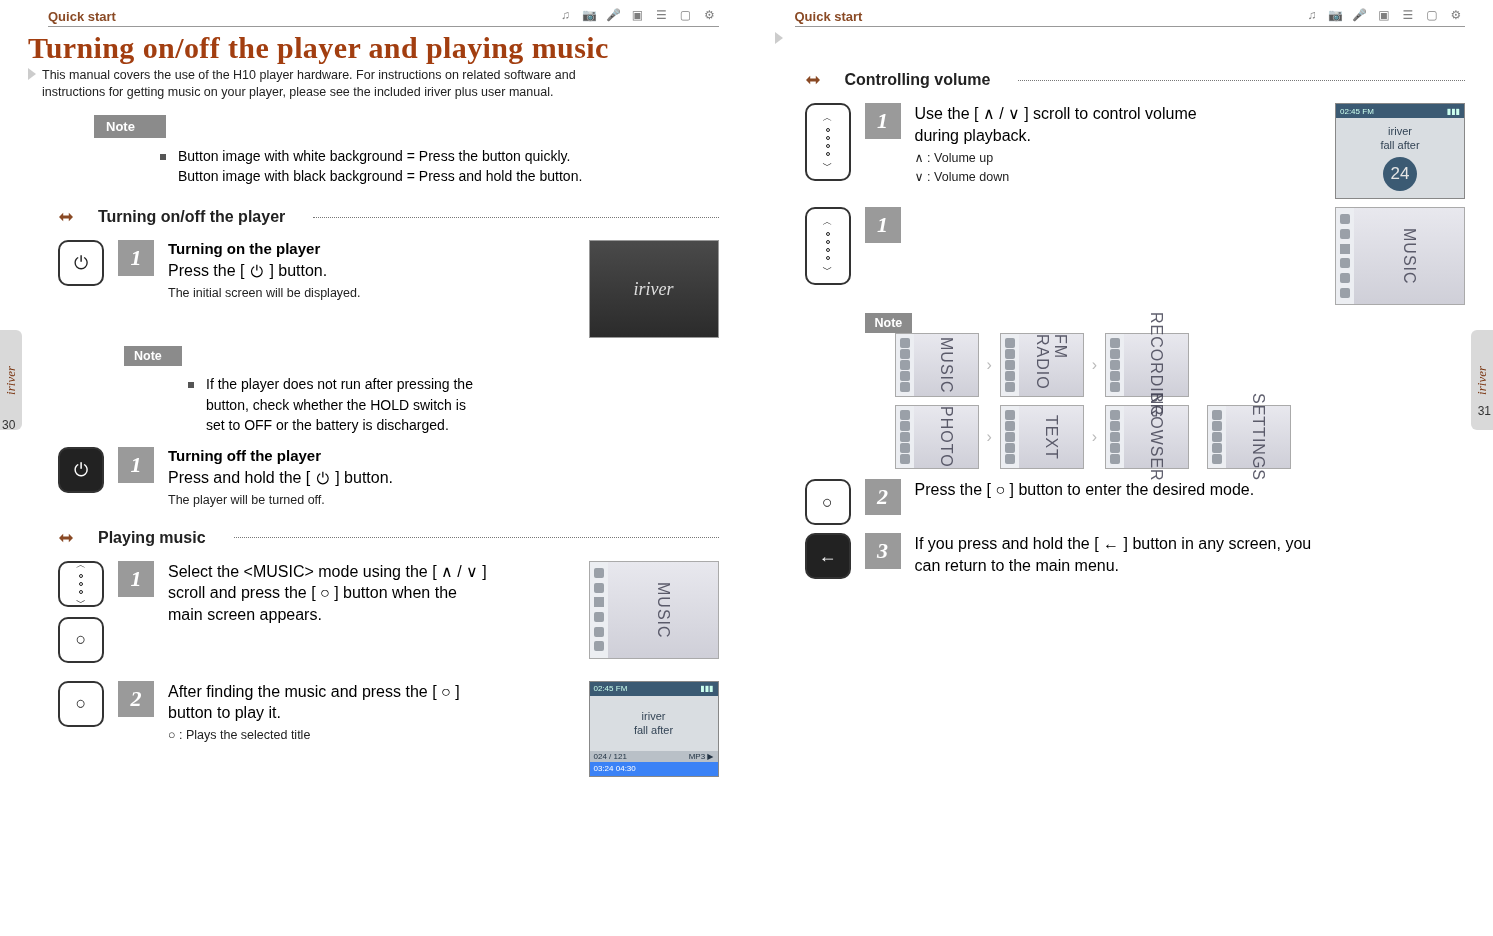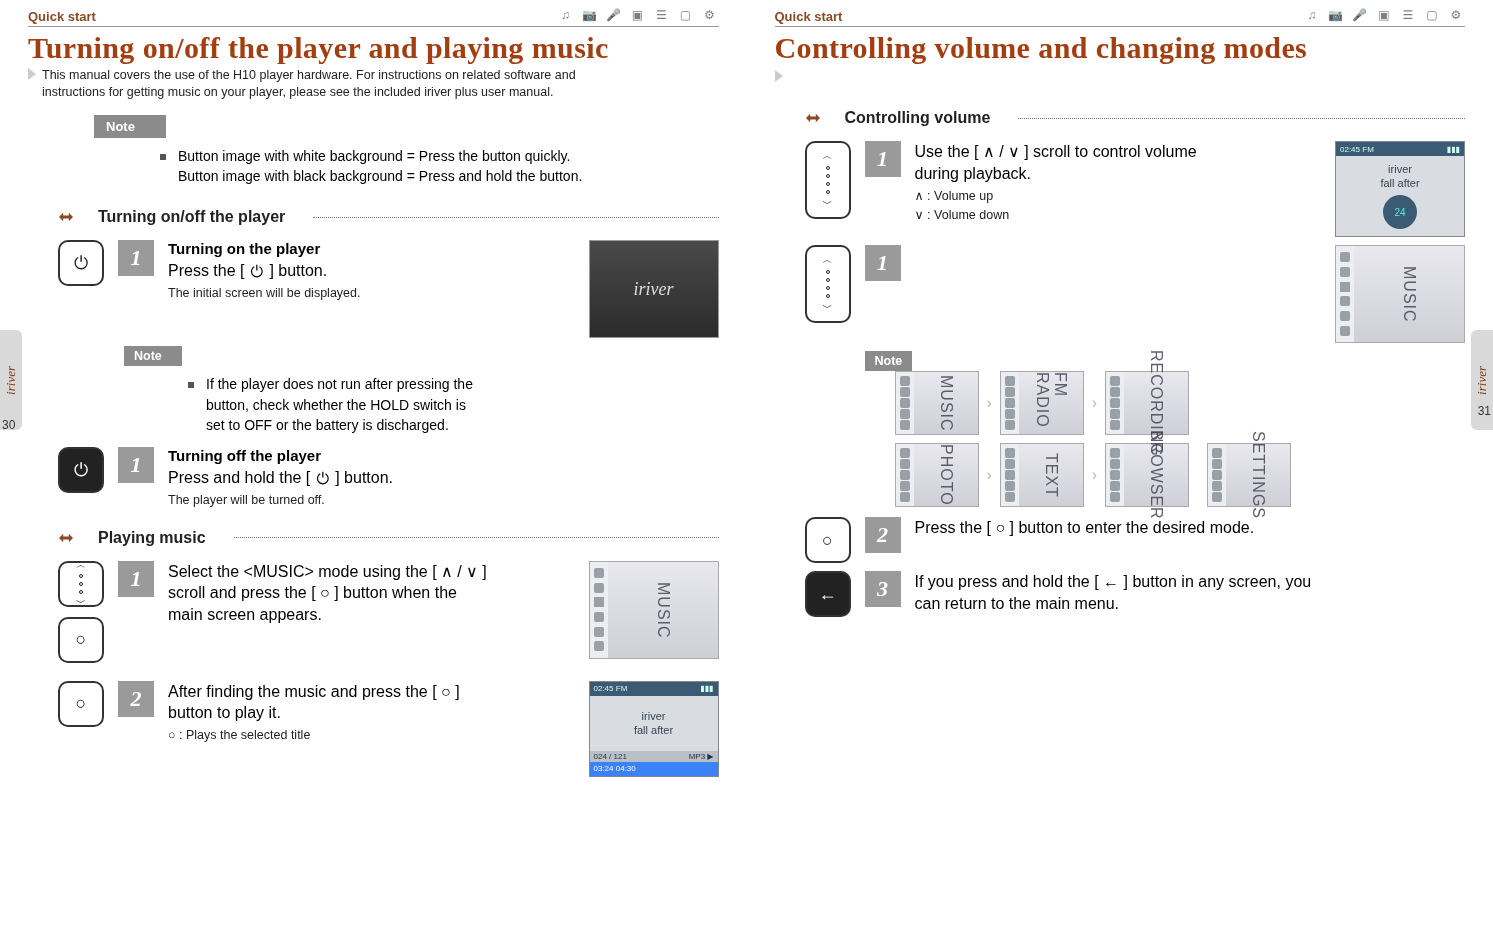--- a/index.html
+++ b/index.html
@@ -8,21 +8,21 @@
     background: #fff;
     color: #000;
     width: 1493px;
     height: 936px;
     overflow: hidden;
     position: relative;
   }
   .spread { display: flex; width: 100%; height: 100%; }
   .page { flex: 1; padding: 0 28px 20px 28px; position: relative; }
   .page + .page { border-left: 0; }
-  .qs-header { display:flex; justify-content:space-between; align-items:flex-end; border-bottom:1px solid #999; padding:6px 0 2px; margin-bottom:2px; }
+  .qs-header { display:flex; justify-content:space-between; align-items:flex-end; border-bottom:1px solid #999; padding:6px 0 2px; margin-bottom:2px;margin-left:20px; }
   .qs-header .qs { color:#8a4a25; font-weight:600; font-size:13px; }
   .header-icons { display:flex; gap:6px; opacity:.75; }
   .header-icons .mini { width:18px; height:18px; display:flex; align-items:center; justify-content:center; font-size:12px; color:#555; }
   .page-title { color:#a23e10; font-weight:700; font-size:30px; letter-spacing:.4px; margin:4px 0 2px 0; font-family: Georgia, 'Times New Roman', serif; }
   .subtitle { font-size:12.5px; color:#222; margin:0 0 14px 30px; line-height:1.35; max-width:580px; }
   .chev { display:inline-block; width:0;height:0; border-top:6px solid transparent;border-bottom:6px solid transparent;border-left:8px solid #ccc; margin-right:6px; transform:translateY(1px);}
   .note-bar { background:#8b8b8b; color:#fff; font-weight:700; padding:4px 12px; width:72px; font-size:13px; }
   .indented { margin-left: 66px; }
   .bullet-list { list-style:none; margin:8px 0 12px; }
   .bullet-list li { position:relative; padding-left:18px; font-size:14px; line-height:1.45; }
@@ -258,21 +258,20 @@
         <span class="mini">♫</span>
         <span class="mini">📷</span>
         <span class="mini">🎤</span>
         <span class="mini">▣</span>
         <span class="mini">☰</span>
         <span class="mini">▢</span>
         <span class="mini">⚙</span>
       </div>
     </div>
 
-    <h1 class="page-title">Controlling volume and changing modes</h1>
     <div style="height:6px"><span class="chev"></span></div>
 
     <div class="sec-head" style="margin-top:36px;">
       <span class="sec-icon">
           <svg viewBox="0 0 10 10">
             <path d="M0 5 L3 2 L3 4 L7 4 L7 2 L10 5 L7 8 L7 6 L3 6 L3 8 Z" fill="#8a4a25"></path>
           </svg>
         </span>
       <span class="sec-title">Controlling volume</span>
       <span class="sec-rule"></span>
@@ -301,21 +300,21 @@
       </div>
       <div class="right-block">
         <div class="lcd">
           <div class="bar">
               <span>02:45 FM</span>
               <span>▮▮▮</span>
             </div>
           <div class="center">
             <span>iriver</span>
             <span>fall after</span>
-            <span style="width:34px;height:34px;border-radius:50%;background:#3b5a73;color:#5eead4;display:flex;align-items:center;justify-content:center;font-size:10px;margin-top:4px;">24</span>
+            <span style="width:34px;height:34px;border-radius:50%;background:#3b5a73;color:#e5e5e5;display:flex;align-items:center;justify-content:center;font-size:17px;margin-top:4px;">24</span>
           </div>
         </div>
       </div>
     </div>
 
 
     <div class="step-row">
       <div class="btn-col">
         <div class="dev-btn" style="height:78px">
           <div style="display:flex;flex-direction:column;align-items:center;gap:3px;">

